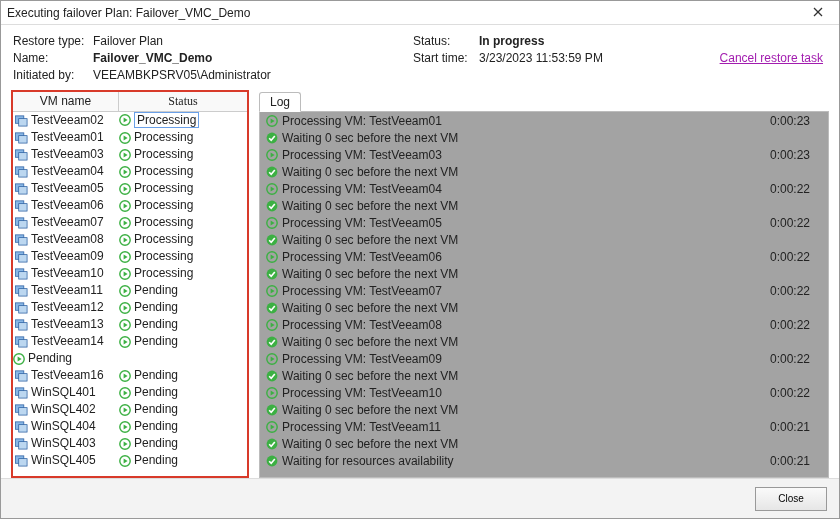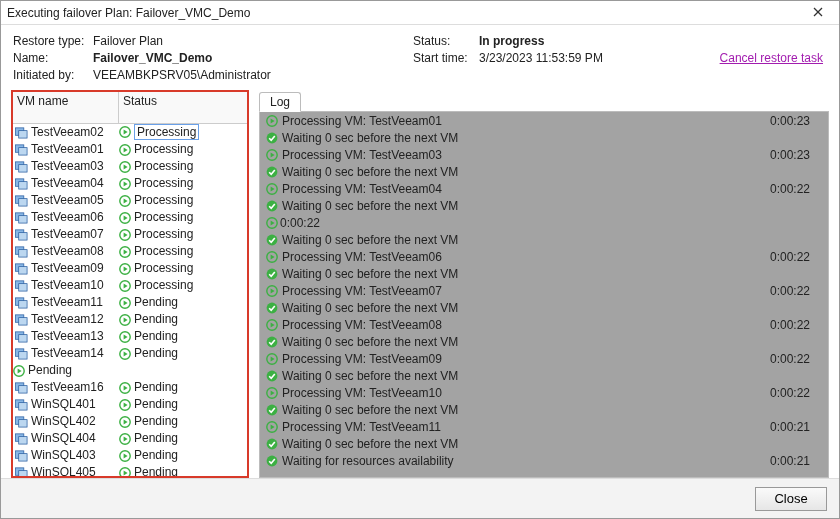--- a/index.html
+++ b/index.html
@@ -59,30 +59,31 @@
   .vm-panel {
     width: 238px;
     border: 2px solid #d83a2a;
     display: flex;
     flex-direction: column;
   }
   .vm-header {
     display: flex;
     background: #be185d;
     border-bottom: 1px solid #ccc;
-    height: 32px;
+    height: 20px;
+    text-align: center;
   }
   .vm-header .col {
     padding: 2px 4px;
     border-right: 1px solid #ccc;
     background: #f9f9f9;
   }
   .vm-header .col:last-child { border-right: none; }
   .col-name { width: 106px; }
-  .col-status { flex: 1; }
+  .col-status { flex: 1; font-family: Liberation Serif, serif; }
   .vm-body {
     flex: 1;
     overflow: hidden;
     background: #fff;
   }
   .vm-row {
     display: flex;
     align-items: flex-start;
     height: 17px;
     line-height: 17px;
@@ -162,21 +163,21 @@
     justify-content:flex-end;
     padding: 0 12px;
     background:#f3f3f3;
   }
   .btn {
     min-width:72px;
     height:24px;
     border:1px solid #999;
     background: linear-gradient(#fafafa,#e6e6e6);
     cursor:pointer;
-    font-size:13px;
+    font-size:10px;
   }
   
   .log-scroll::-webkit-scrollbar { width:14px; }
   .log-scroll::-webkit-scrollbar-track { background:#f0f0f0; }
   .log-scroll::-webkit-scrollbar-thumb { background:#c4c4c4; border:1px solid #aaa; }
 </style>
 </head>
 <body>
 
 <div class="window">
@@ -701,20 +702,21 @@
               <span class="log-msg">Waiting 0 sec before the next VM</span>
               <span class="log-dur"></span>
             </div>
             <div class="log-row">
               <span class="log-icon">
                 <svg viewBox="0 0 12 12">
                   <circle cx="6" cy="6" r="5.2" fill="none" stroke="#3cb043" stroke-width="1.4"></circle>
                   <polygon points="4.6,3.6 4.6,8.4 8.6,6" fill="#3cb043"></polygon>
                 </svg>
               </span>
+              <span class="log-msg">Processing VM: TestVeeam05</span>
               <span class="log-dur">0:00:22</span>
             </div>
             <div class="log-row">
               <span class="log-icon">
                 <svg viewBox="0 0 12 12">
                   <circle cx="6" cy="6" r="5.4" fill="#3cb043"></circle>
                   <polyline points="3.2,6.2 5.2,8.2 8.8,4" fill="none" stroke="#fff" stroke-width="1.6"></polyline>
                 </svg>
               </span>
               <span class="log-msg">Waiting 0 sec before the next VM</span>

